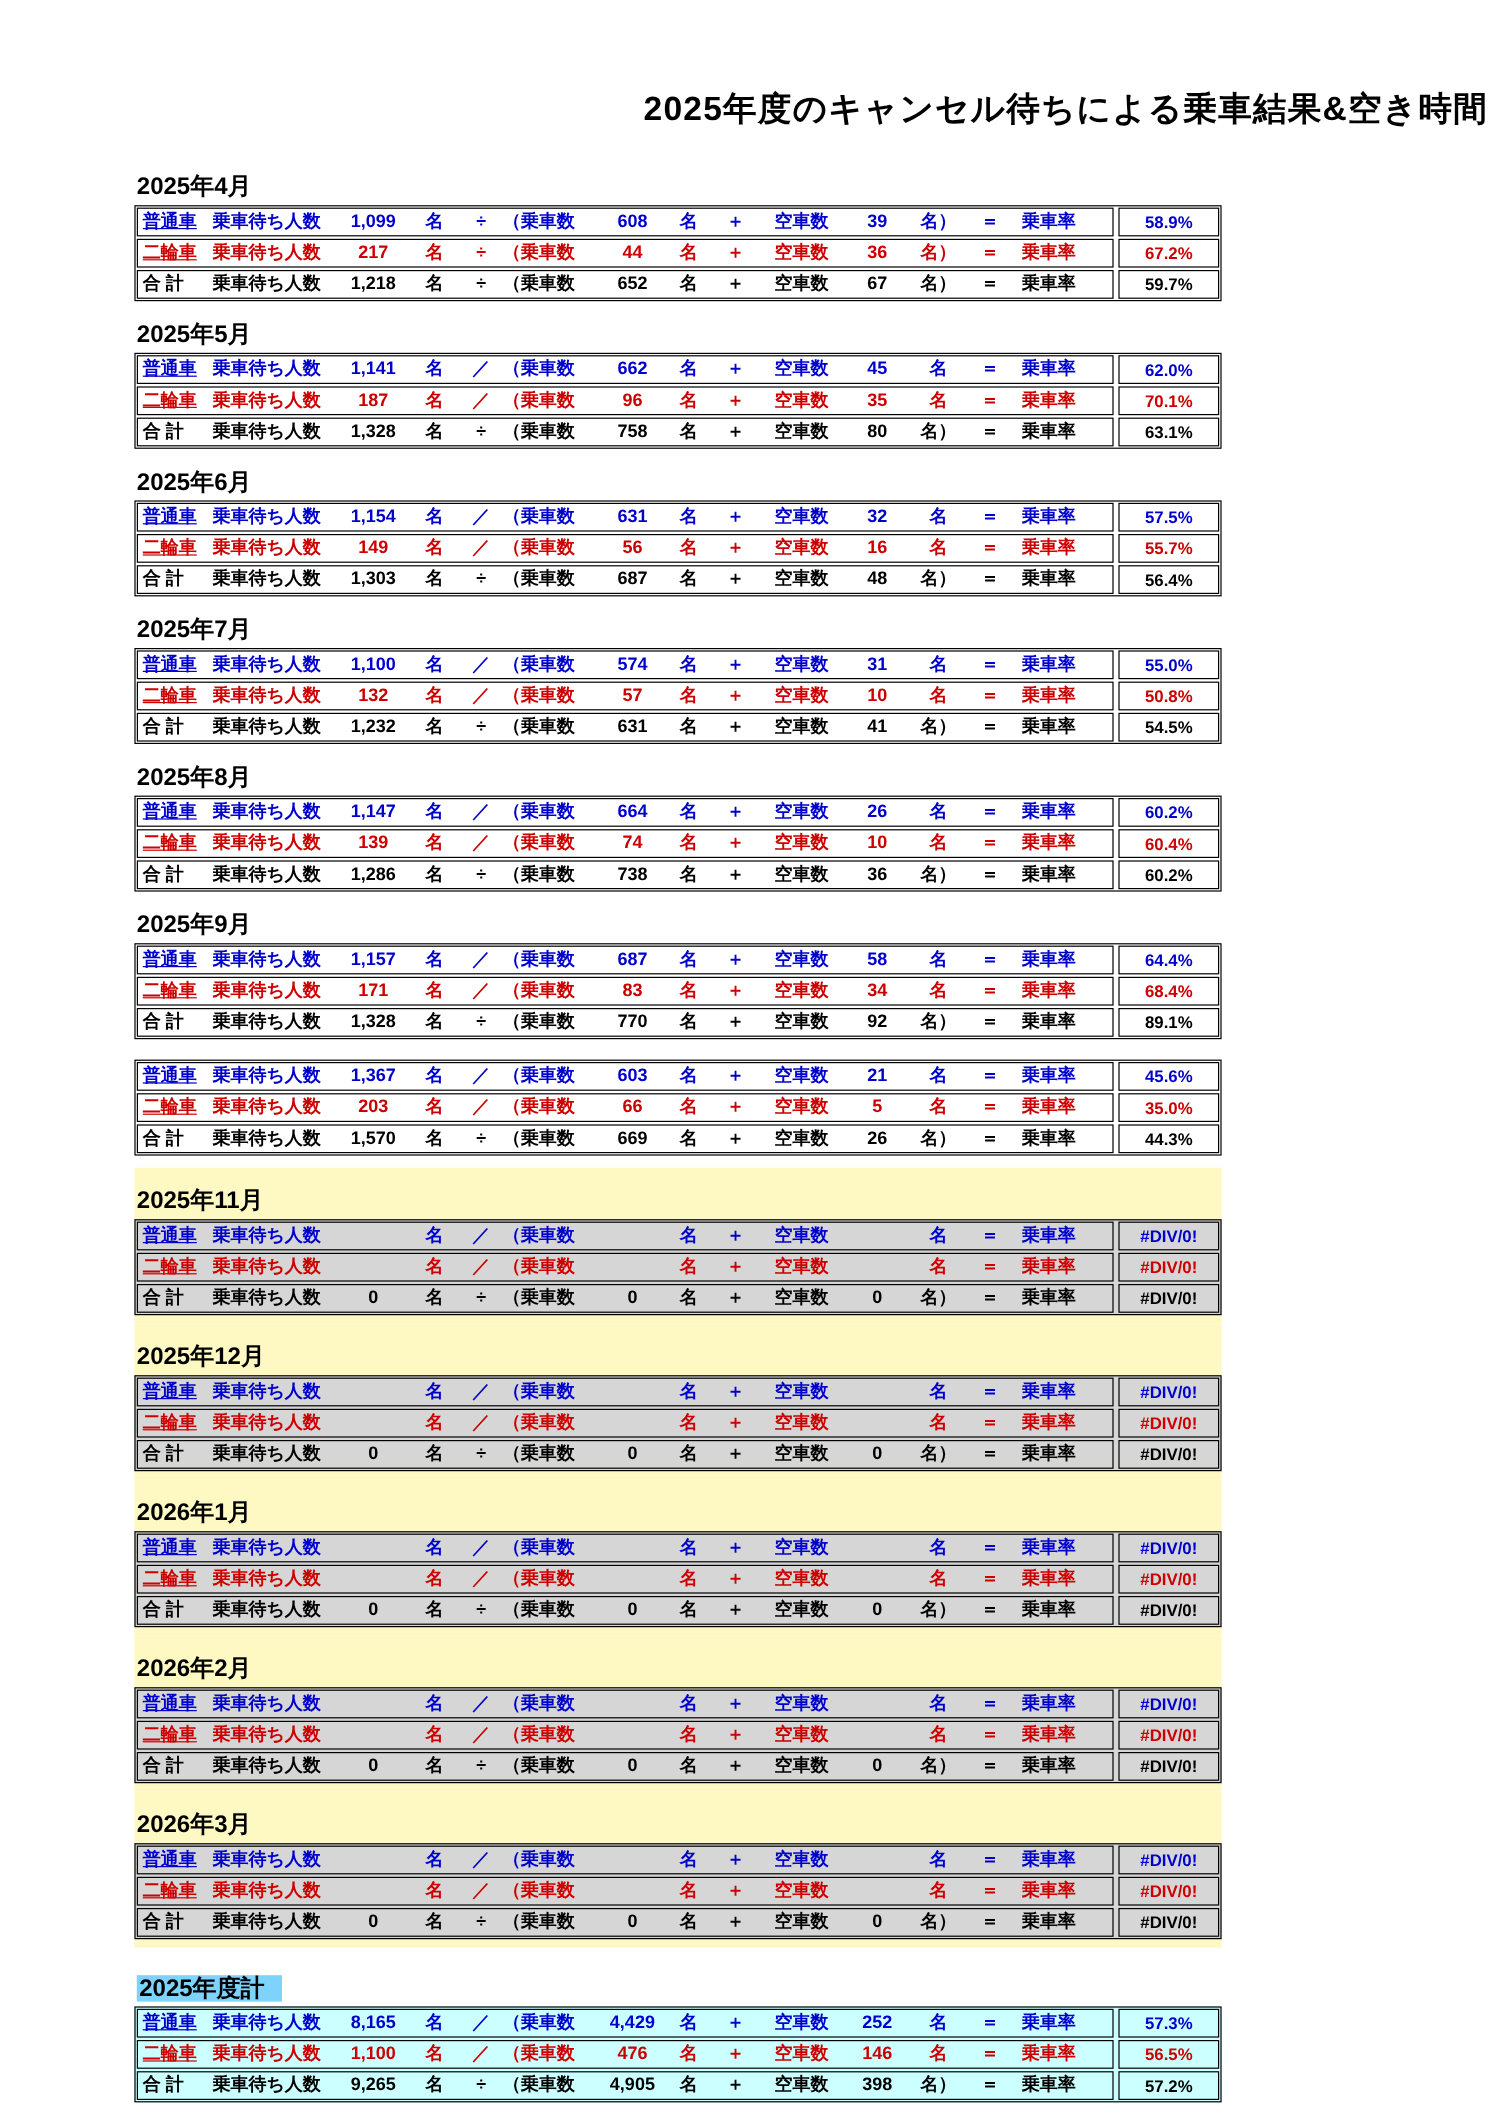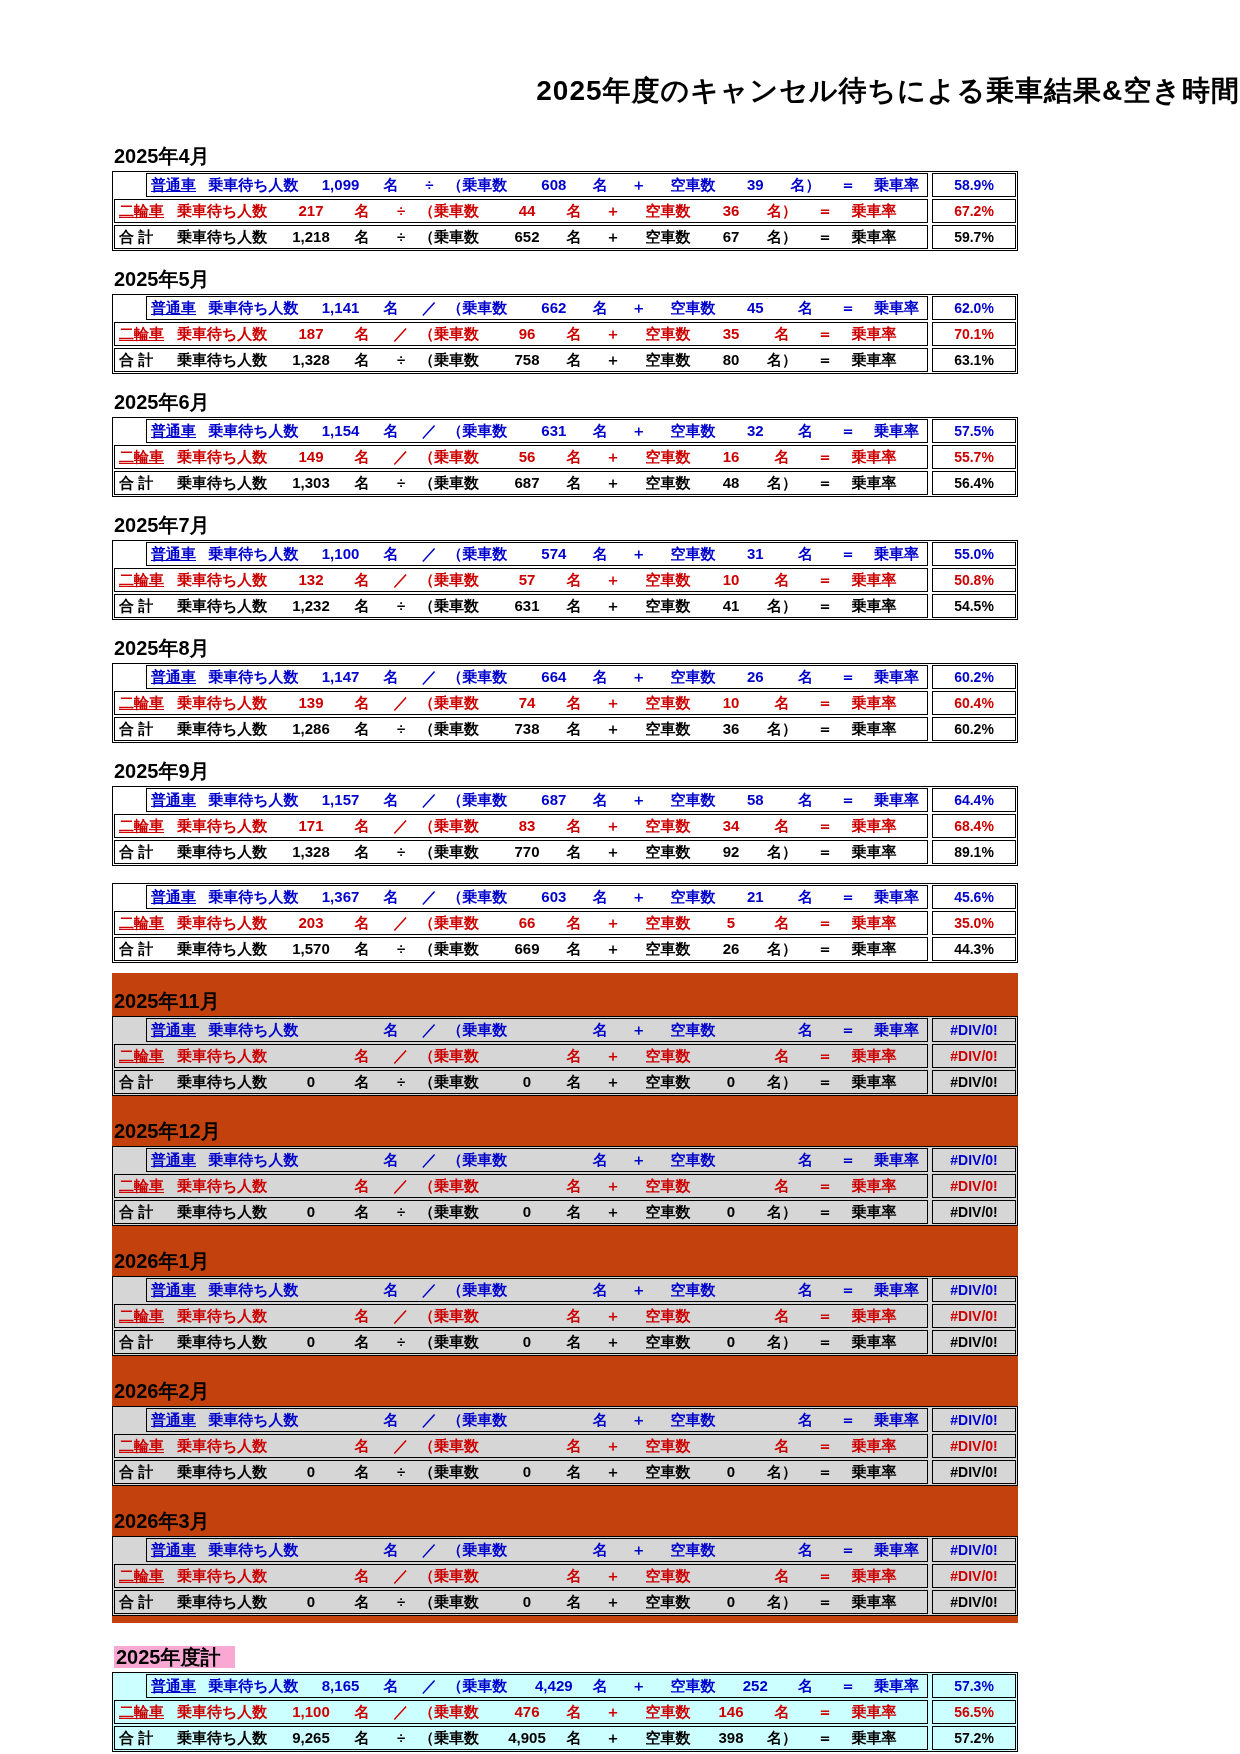--- a/index.html
+++ b/index.html
@@ -20,34 +20,34 @@
     padding-bottom:18px;
     color:#000;
   }
   .section {
     width:906px;
     margin-left:112px;
     padding-top:17px;
     box-sizing:border-box;
   }
   .section.gray, .section.gray-start {
-    background:#c2410c;
+    background:#fef9c3;
     padding-bottom:7px;
   }
   .section.gray-start { margin-top:10px; }
   .section.total { margin-top:6px; }
   .sec-heading {
     font-size:20px;
     height:22px;
     line-height:22px;
     margin-bottom:4px;
     padding-left:2px;
   }
   .heading-label { display:inline-block; }
-  .total .heading-label { background:#f9a8d4; padding:0 14px 0 2px; }
+  .total .heading-label { background:#7dd3fc; padding:0 14px 0 2px; }
   .sec-table {
     border:1px solid #000;
     padding:1px;
     box-sizing:border-box;
     background:#fff;
   }
   .gray .sec-table, .gray-start .sec-table { background:#d6d6d6; }
   .total .sec-table { background:#ccffff; }
   .row { display:flex; margin-top:2px; }
   .row:first-child { margin-top:0; }
@@ -64,21 +64,21 @@
   }
   .pbox {
     width:82px;
     margin-left:4px;
     border:1px solid #000;
     height:22px;
     line-height:22px;
     text-align:center;
     font-size:14px;
   }
-  .c-blue { color:#0000cc;margin-left:32px; }
+  .c-blue { color:#0000cc; }
   .c-red  { color:#cc0000; }
   .c-black{ color:#000000; }
   .c-blue .cell-vehicle, .c-red .cell-vehicle { text-decoration:underline; }
   .cell-vehicle { width:58px; padding-left:4px; }
   .cell-lwait   { width:104px; }
   .cell-nwait   { width:60px; text-align:center; }
   .cell-unit    { width:42px; text-align:center; }
   .cell-op      { width:36px; text-align:center; }
   .cell-lride   { width:82px; }
   .cell-nride   { width:52px; text-align:center; }

